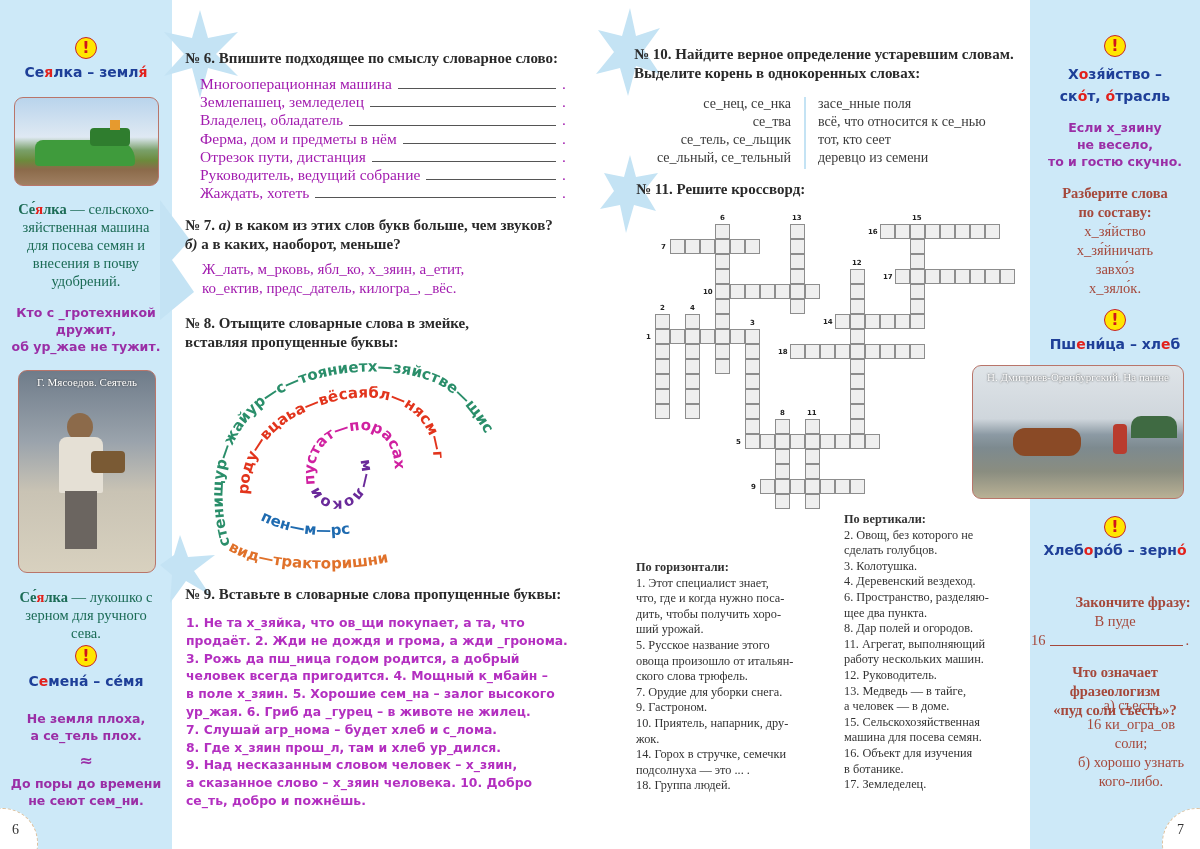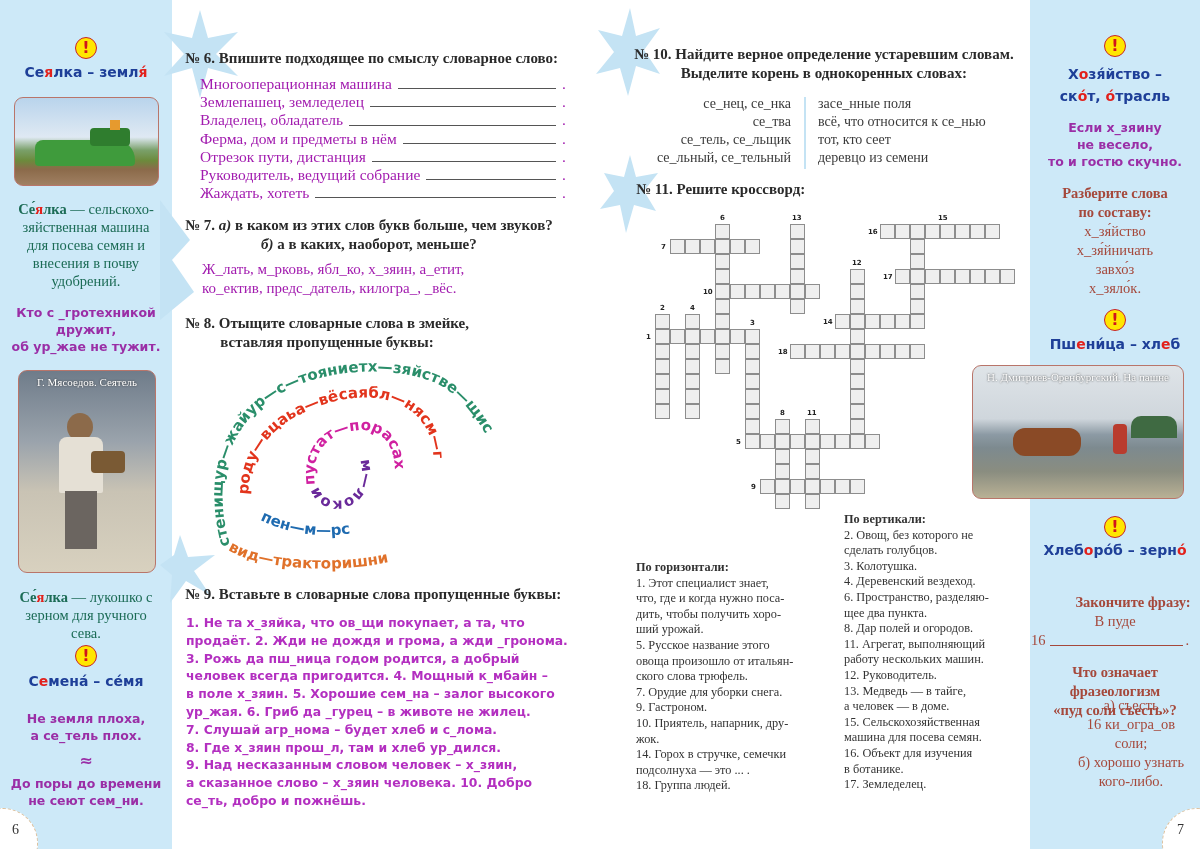--- a/index.html
+++ b/index.html
@@ -23,21 +23,21 @@
   .brown.h { font-weight: bold; }
 
   .photo { position: absolute; border-radius: 9px; border: 1.5px solid #b9756a; overflow: hidden; }
   .photo .cap { position: absolute; top: 5px; left: 0; right: 0; text-align: center; color: #fff;
                 font-family: "Liberation Serif", serif; font-size: 11px; text-shadow: 0 0 2px #333; }
 
   .star { position: absolute; }
   .pgnum { position: absolute; font-family: "Liberation Serif", serif; font-size: 14px; color: #333; }
   .corner { position: absolute; width: 70px; height: 70px; background: #fff; border-radius: 50%; border: 1.5px dashed #e0c09a; }
 
-  .task-title { position: absolute; font-family: "Liberation Serif", serif; font-weight: bold; font-size: 15px; color: #2a2a2a; line-height: 19px; text-align: center; }
+  .task-title { position: absolute; font-family: "Liberation Serif", serif; font-weight: bold; font-size: 15px; color: #2a2a2a; line-height: 19px; }
   .task-title i { font-weight: bold; }
   .lines { position: absolute; font-family: "Liberation Serif", serif; font-size: 15.5px; color: #a21caf; line-height: 18.2px; }
   .line-row { display: flex; align-items: flex-end; }
   .blank { flex: 1; border-bottom: 1px solid #555; margin: 0 6px 4px 6px; }
   .dot { width: 4px; }
 
   .purple-text { position: absolute; font-family: "DejaVu Sans", sans-serif; font-weight: bold; font-size: 12.4px;
                  color: #b32fc0; line-height: 17.8px; }
 
   .xw-cell { position: absolute; width: 15px; height: 15px; background: #efefef; border: 1px solid #8d8d8d; }
@@ -352,21 +352,21 @@
     <div class="xw-cell" style="left: 135px; top: 0px;"></div>
     <div class="xw-cell" style="left: 135px; top: 15px;"></div>
     <div class="xw-cell" style="left: 135px; top: 30px;"></div>
     <div class="xw-cell" style="left: 135px; top: 45px;"></div>
     <div class="xw-cell" style="left: 135px; top: 75px;"></div>
     <div class="xw-num" style="left: 137px; top: -10px;">13</div>
     <div class="xw-cell" style="left: 255px; top: 15px;"></div>
     <div class="xw-cell" style="left: 255px; top: 30px;"></div>
     <div class="xw-cell" style="left: 255px; top: 60px;"></div>
     <div class="xw-cell" style="left: 255px; top: 75px;"></div>
-    <div class="xw-num" style="left: 257px; top: -10px; margin-left: 26px;">15</div>
+    <div class="xw-num" style="left: 257px; top: -10px;">15</div>
   </div>
 
 <div class="clues" style="left:636px;top:560px;width:190px;">
   <div class="h">По горизонтали:</div>
   <div id="across-list">
       <div>1.   Этот специалист знает,</div>
       <div>что, где и когда нужно поса-</div>
       <div>дить, чтобы получить хоро-</div>
       <div>ший урожай.</div>
       <div>5.   Русское название этого</div>

